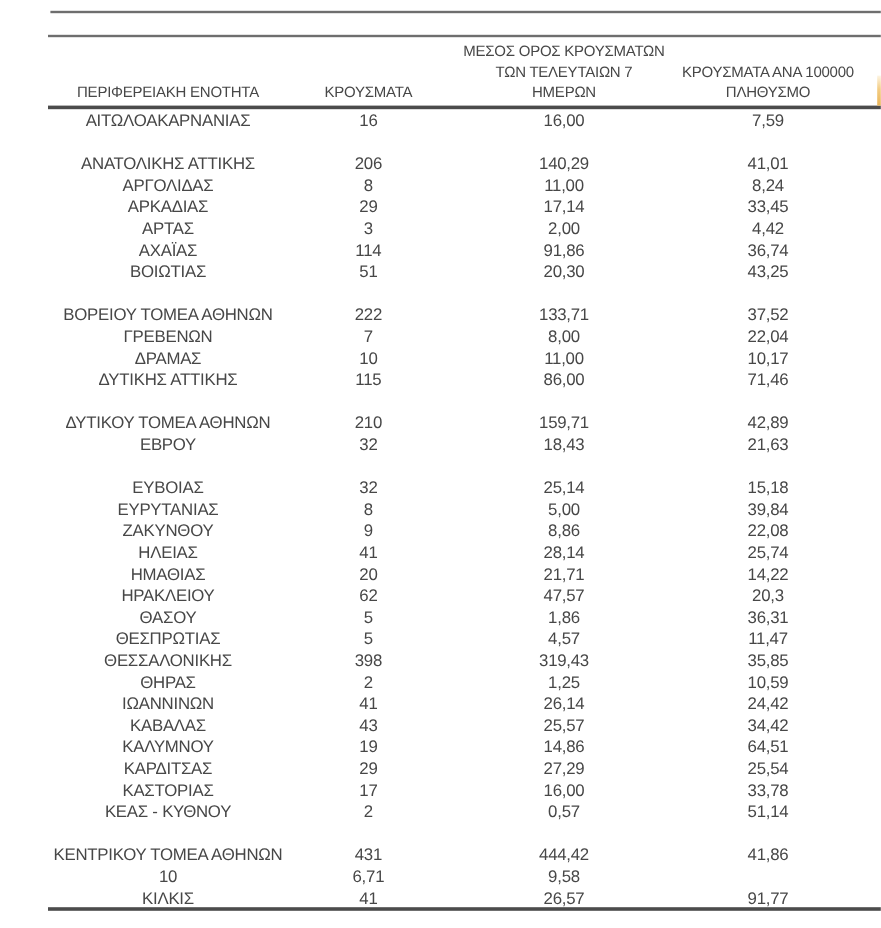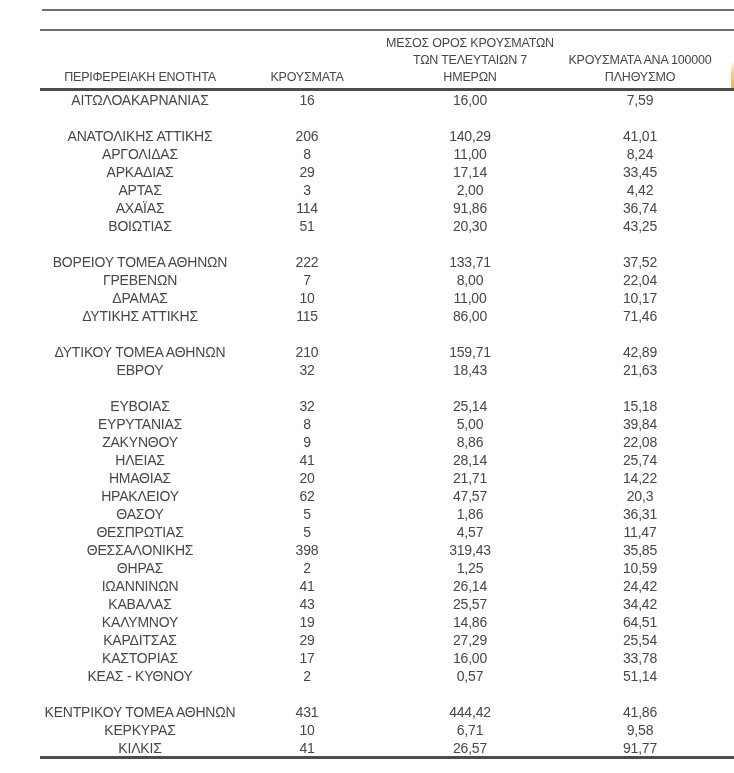--- a/index.html
+++ b/index.html
@@ -281,21 +281,20 @@
     <span>51,14</span>
   </div>
       <div class="row spacer cols"></div>
       <div class="row cols">
     <span>ΚΕΝΤΡΙΚΟΥ ΤΟΜΕΑ ΑΘΗΝΩΝ</span>
     <span>431</span>
     <span>444,42</span>
     <span>41,86</span>
   </div>
       <div class="row cols">
-    <span>ΚΕΡΚΥΡΑΣ</span>
     <span>10</span>
     <span>6,71</span>
     <span>9,58</span>
   </div>
       <div class="row cols">
     <span>ΚΙΛΚΙΣ</span>
     <span>41</span>
     <span>26,57</span>
     <span>91,77</span>
   </div>

